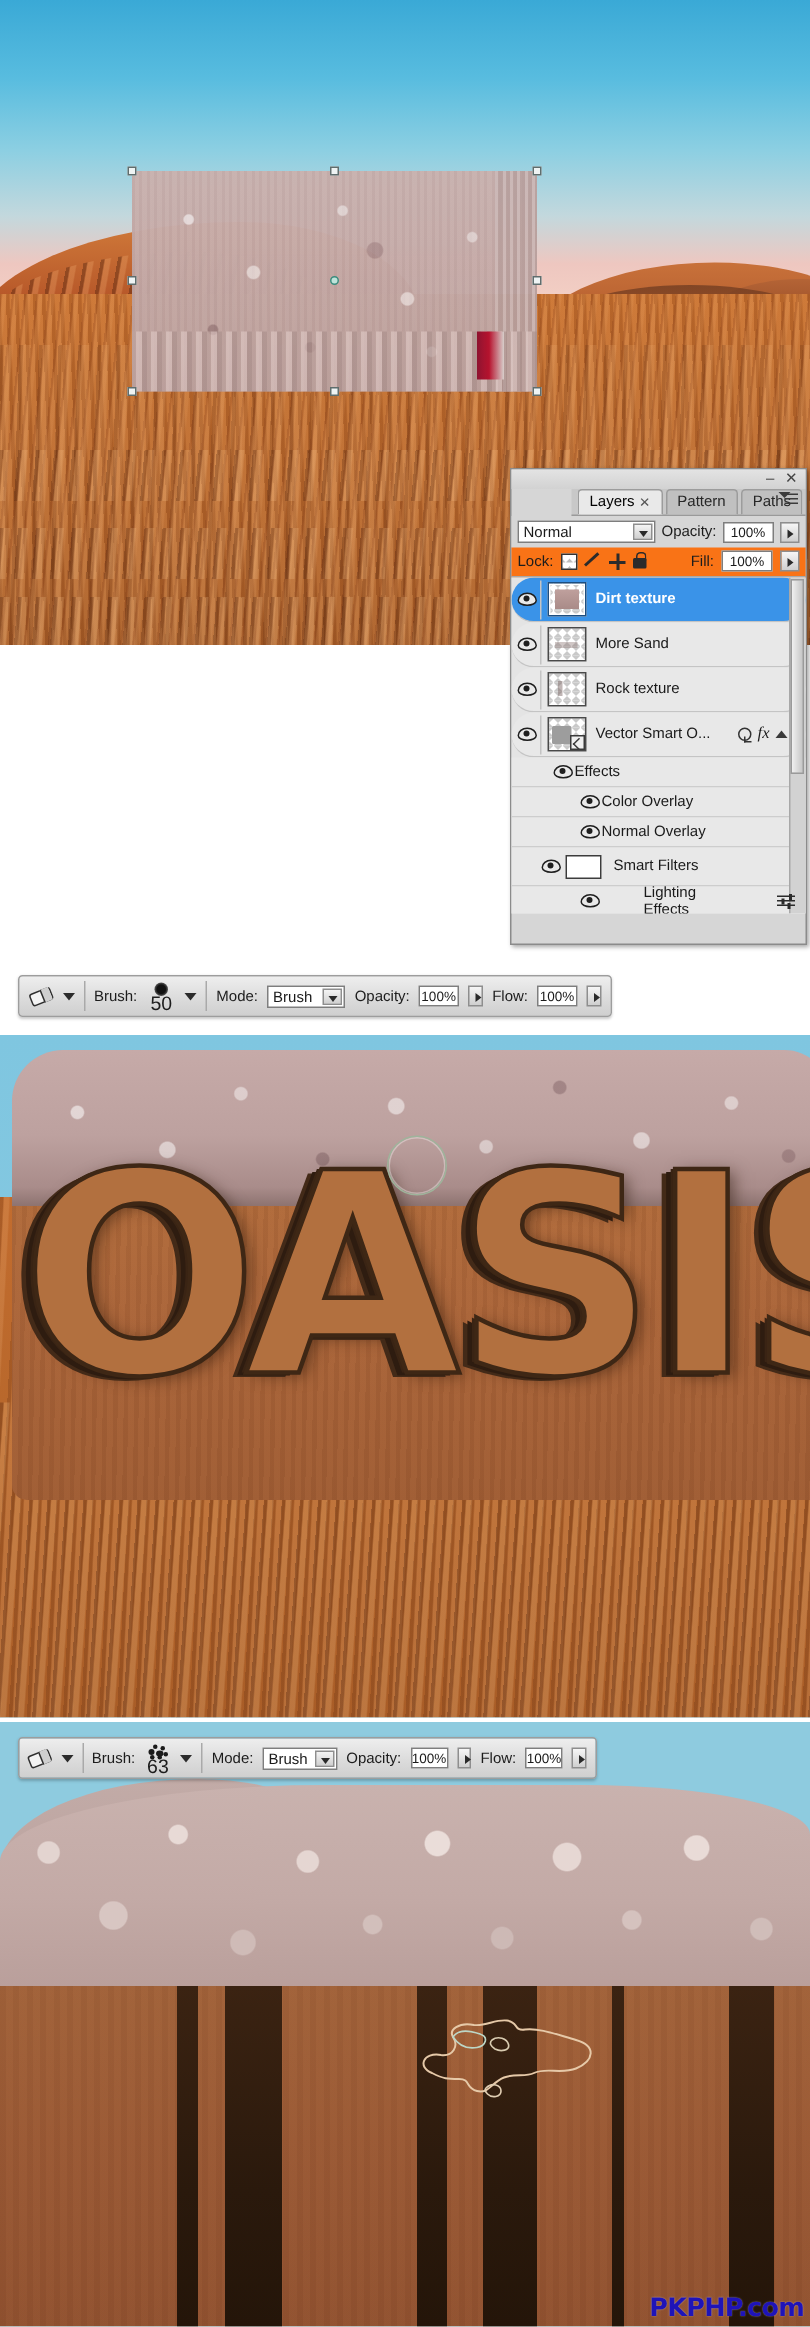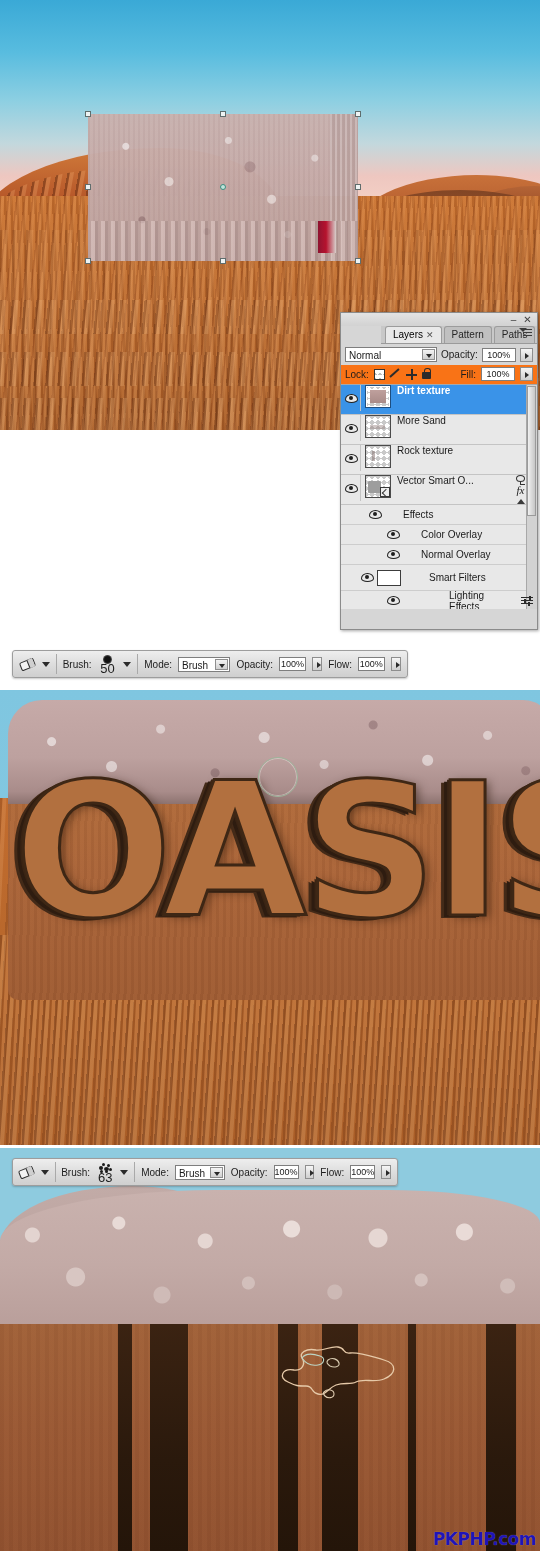--- a/index.html
+++ b/index.html
@@ -244,25 +244,26 @@
   .scroll-track {
     position: absolute; right: 0; top: 0; width: 11px; height: 100%;
     background: #d2d2d2; border-left: 1px solid #a8a8a8;
   }
   .scroll-thumb {
     position: absolute; right: 1px; top: 1px; width: 9px; height: 130px;
     background: linear-gradient(90deg,#f0f0f0,#c6c6c6);
     border: 1px solid #9a9a9a;
   }
   .layer-row {
-    display: flex; height: 30px;
+    display: flex; align-items: center; height: 30px;
     border-bottom: 1px solid #c4c4c4;
     padding-left: 2px; padding-right: 12px;
     background: #e8e8e8;
     cursor: pointer;
+    border-radius: 15px;
   }
   .layer-row.selected { background: #3a93e8; }
   .layer-row.selected .layer-name { color: #fff; font-weight: bold; }
   .eye {
     flex: 0 0 18px; height: 26px; display:flex; align-items:center; justify-content:center;
     border-right: 1px solid #c4c4c4; cursor: pointer;
   }
   .eye-glyph {
     width: 13px; height: 9px;
     border: 1.4px solid #1f1f1f; border-radius: 50% 50% 50% 50% / 60% 60% 40% 40%;
@@ -306,21 +307,21 @@
   }
   .thumb .vso-badge:after{
     content:''; position:absolute; left:2px; top:2px; width:5px; height:5px;
     border:1px solid #3a3a3a; border-right:none; border-bottom:none;
     transform: rotate(-45deg);
   }
   .layer-name {
     font-size: 10px; color: #1a1a1a; white-space: nowrap; overflow: hidden;
     flex: 1;
   }
-  .row-icons { display:flex; align-items:center; gap:4px; margin-left:auto;flex-direction:column; }
+  .row-icons { display:flex; align-items:center; gap:4px; margin-left:auto; }
   .ic-circle {
     width:9px;height:9px;border:1.2px solid #333;border-radius:50%;
     position:relative;
   }
   .ic-circle:after{
     content:''; position:absolute; left:2.5px; top:5px; width:4px;height:3px;
     border-left:1px solid #333;border-bottom:1px solid #333;
   }
   .ic-fx {
     font-family:"Liberation Serif", serif; font-style:italic;
@@ -342,21 +343,21 @@
   .ic-settings b:nth-of-type(3){left:7px;top:6px;}
 
   .sub-row {
     display: flex; align-items: center; height: 20px;
     border-bottom: 1px solid #cdcdcd; background: #e8e8e8;
     font-size: 10px; cursor: pointer;
   }
   .sub-row .eye { border-right: none; flex: 0 0 16px; }
   .sub-indent-1 { padding-left: 26px; }
   .sub-indent-2 { padding-left: 44px; }
-  .sub-row .sname { color:#1a1a1a;margin-left:20px; }
+  .sub-row .sname { color:#1a1a1a; }
   .mask-box {
     width: 24px; height: 16px; background: #fff; border: 1px solid #3c3c3c;
     margin: 0 8px 0 2px;
   }
 
   
   .toolbar {
     position: absolute;
     height: 28px;
     background: linear-gradient(180deg,#eeeeee 0%, #dcdcdc 55%, #cfcfcf 100%);

